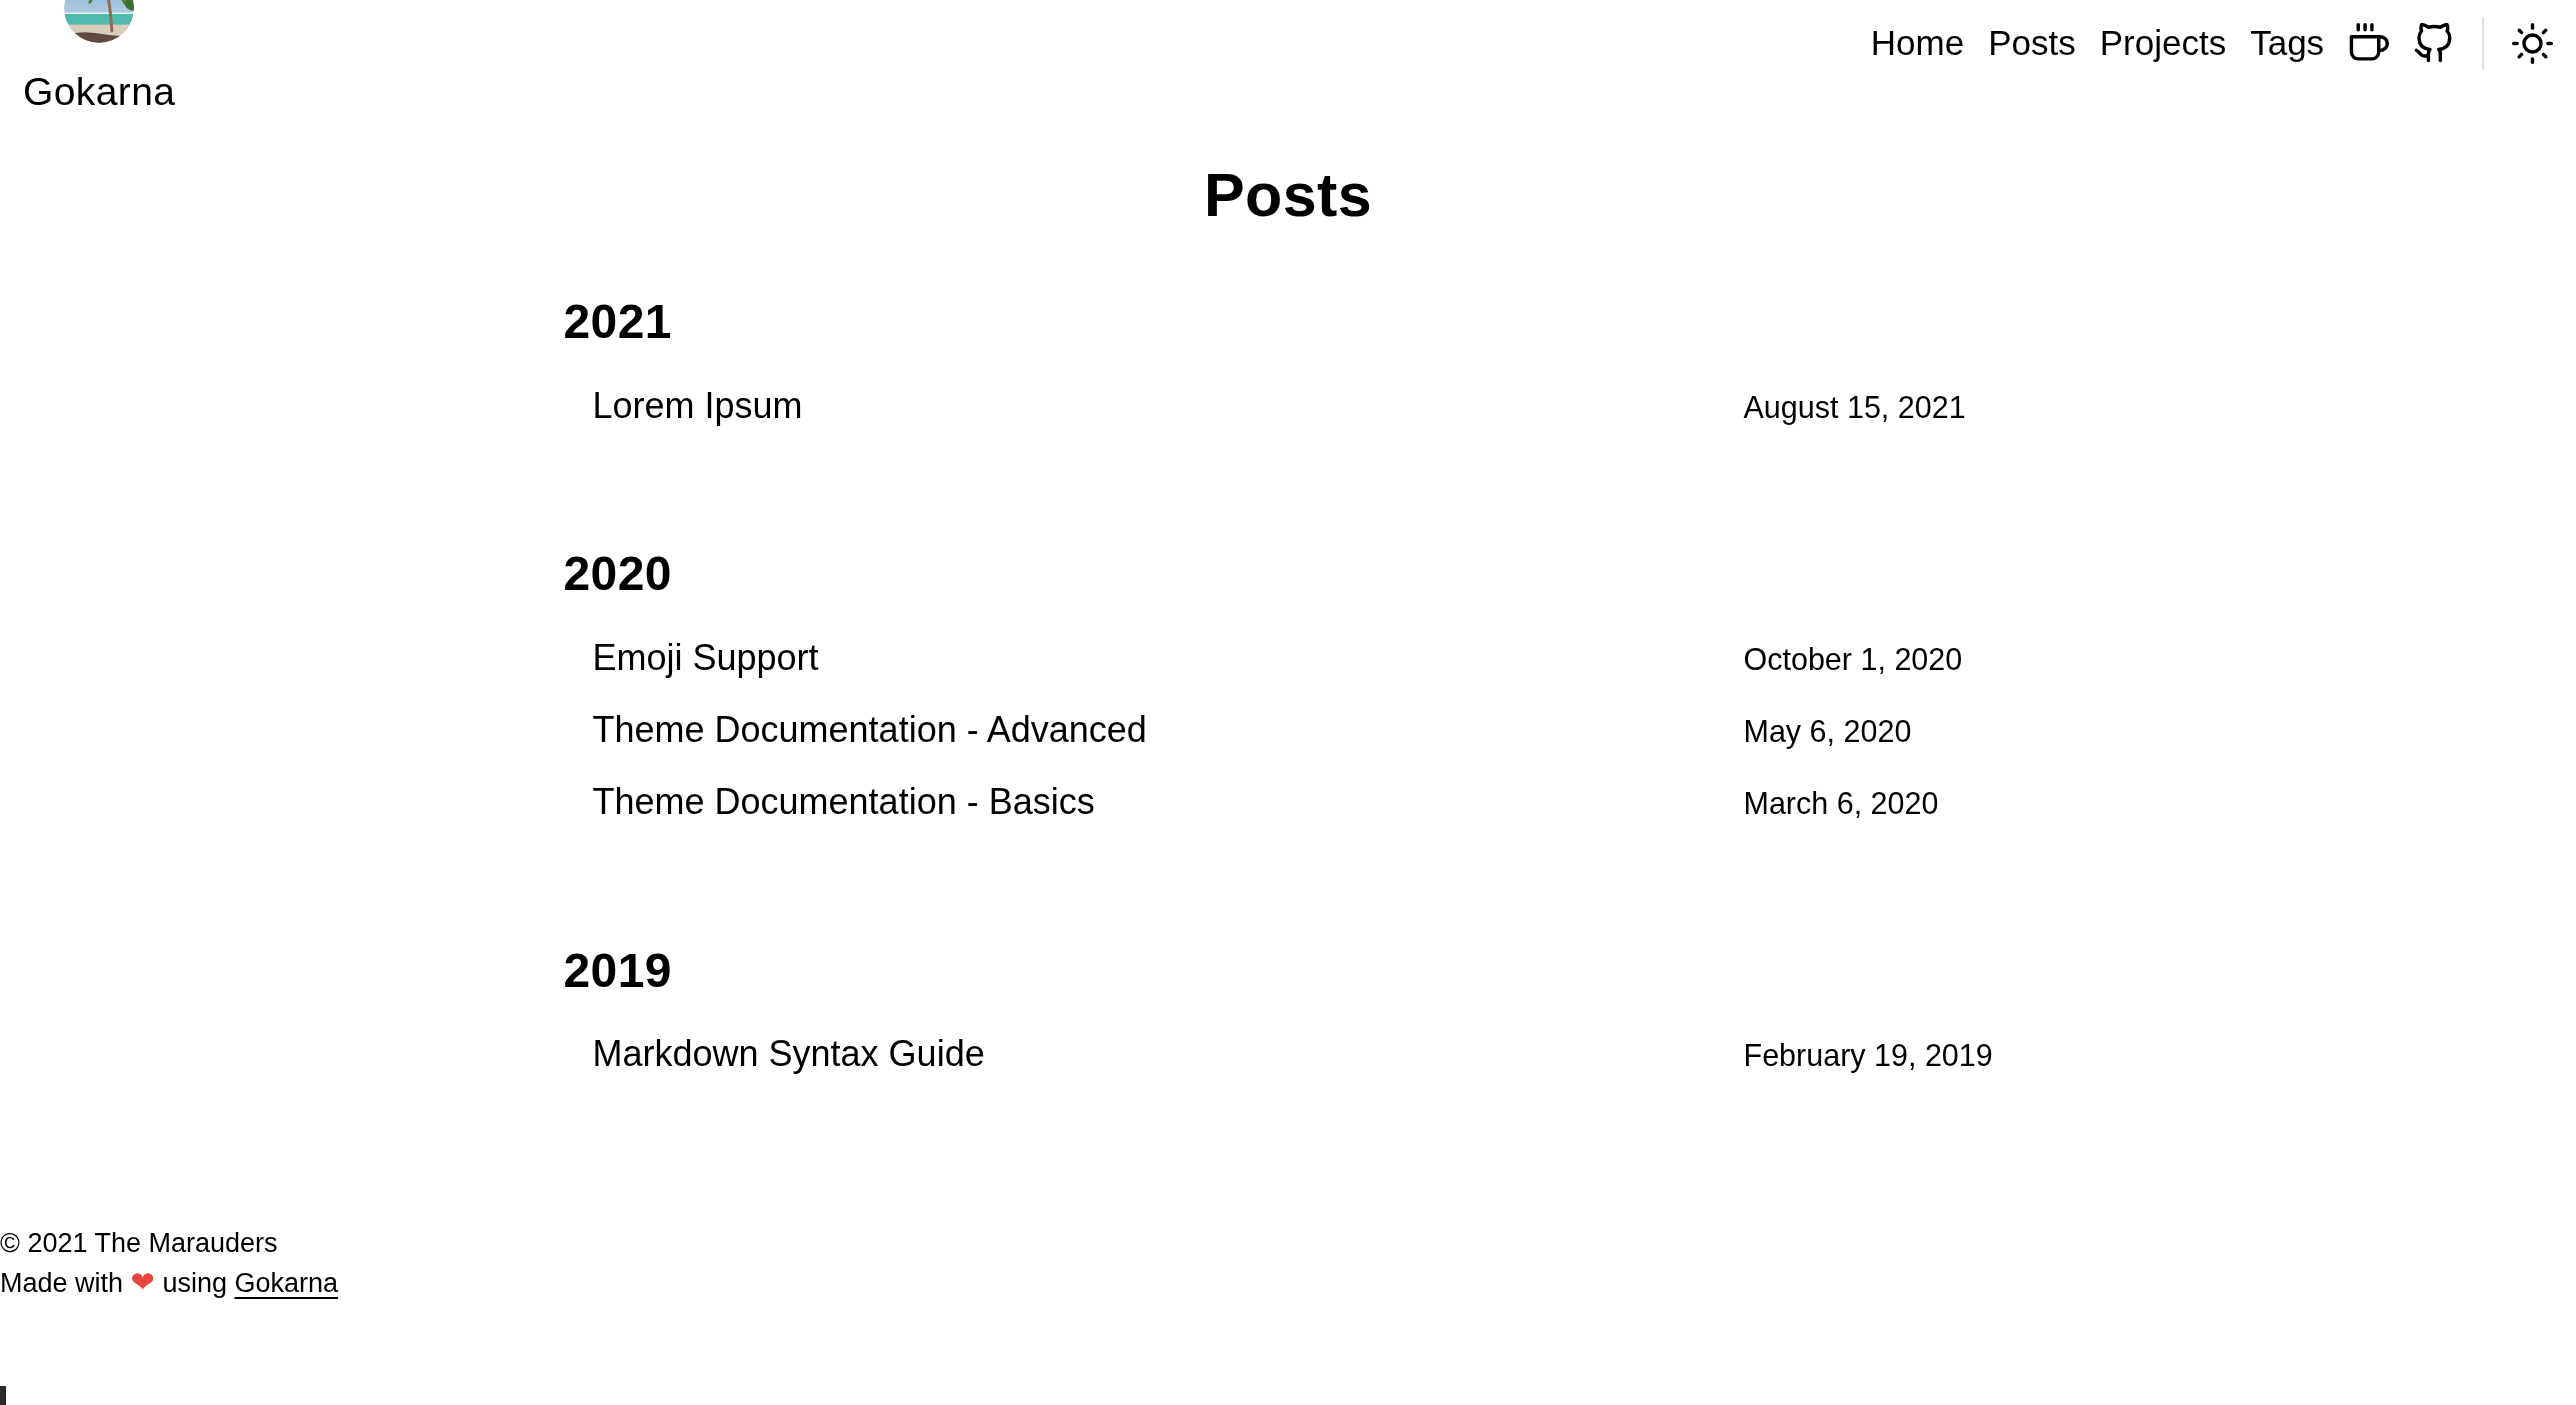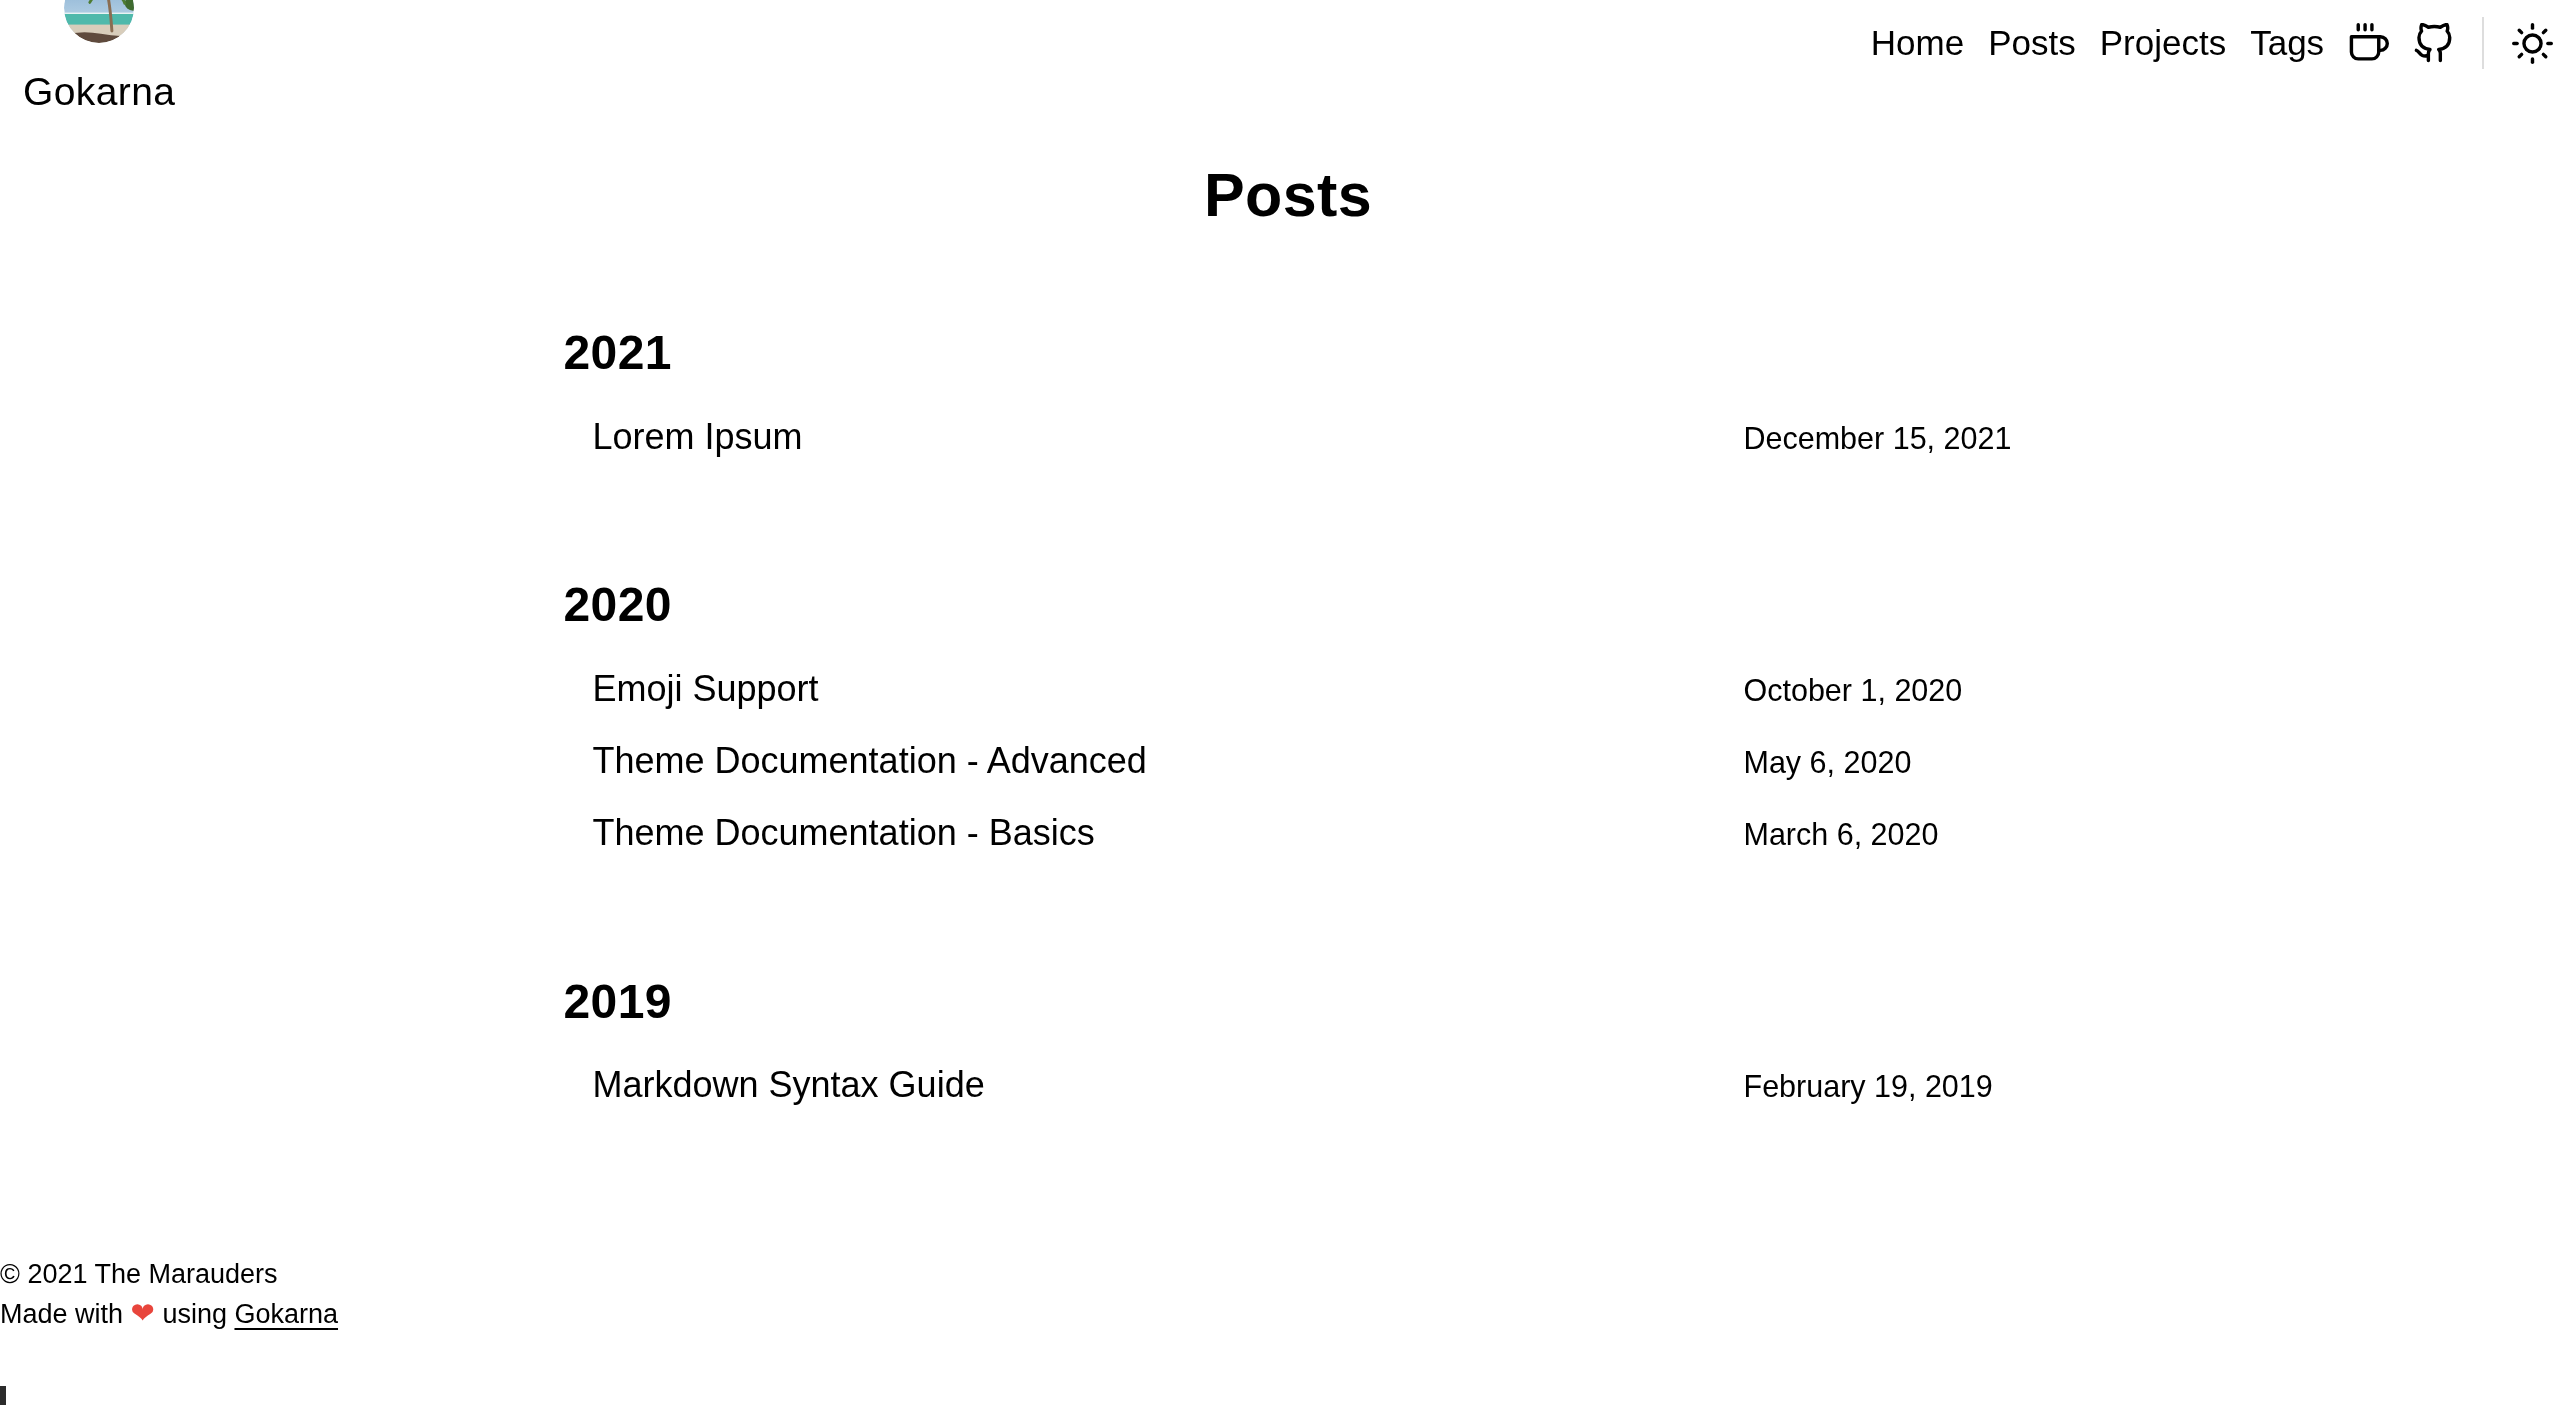--- a/index.html
+++ b/index.html
@@ -32,21 +32,21 @@
   .icon-btn svg { width: 41px; height: 41px; stroke: #000; fill: none; stroke-width: 2; stroke-linecap: round; stroke-linejoin: round; }
   .nav-divider { width: 2.7px; height: 52px; background: #dddddd; margin: 0 3.6px; }
 
   
   main { width: 1449px; margin: 0 auto; }
   h1.page-title {
     text-align: center; font-size: 61px; font-weight: 700;
     line-height: 1; margin: 79px 0 0 0; letter-spacing: 0.4px;
   }
   section.year-section { margin-top: 106px; }
-  section.year-section:first-of-type { margin-top: 101px; }
+  section.year-section:first-of-type { margin-top: 70px; }
   h2.year-heading { font-size: 48px; font-weight: 700; line-height: 1.1; margin: 0 0 21.5px 0; letter-spacing: 0.4px; }
   .post-row { display: flex; align-items: baseline; padding: 12.6px 0; }
   .post-title { font-size: 36px; line-height: 1.3; margin-left: 29px; flex: 1 1 auto; }
   .post-date { width: 269px; flex: 0 0 auto; font-size: 30.5px; line-height: 1.3; color: #000; }
 
   
   footer.sitefooter { margin-top: 136px; text-align: left; font-size: 27px; line-height: 1.25; }
   .made-line { margin-top: 3.6px; }
   .made-line span, .made-line a { vertical-align: baseline; }
   .heart-glyph { color: #e8453c; font-family: "DejaVu Sans", sans-serif; font-size: 29px; }
@@ -132,21 +132,21 @@
   </nav>
 </header>
 
 <main>
   <h1 class="page-title">Posts</h1>
 
   <section class="year-section">
     <h2 class="year-heading">2021</h2>
     <div class="post-row">
       <a class="post-title">Lorem Ipsum</a>
-      <span class="post-date">December 15, 2021</span>
+      <span class="post-date">August 15, 2021</span>
     </div>
   </section>
 
   <section class="year-section">
     <h2 class="year-heading">2020</h2>
     <div class="post-row">
       <a class="post-title">Emoji Support</a>
       <span class="post-date">October 1, 2020</span>
     </div>
     <div class="post-row">

